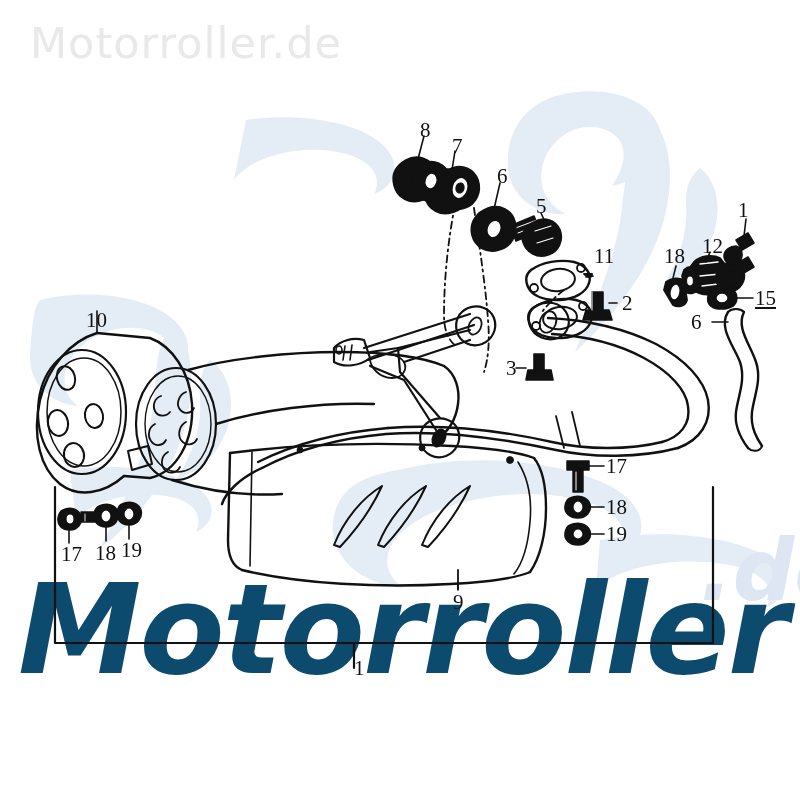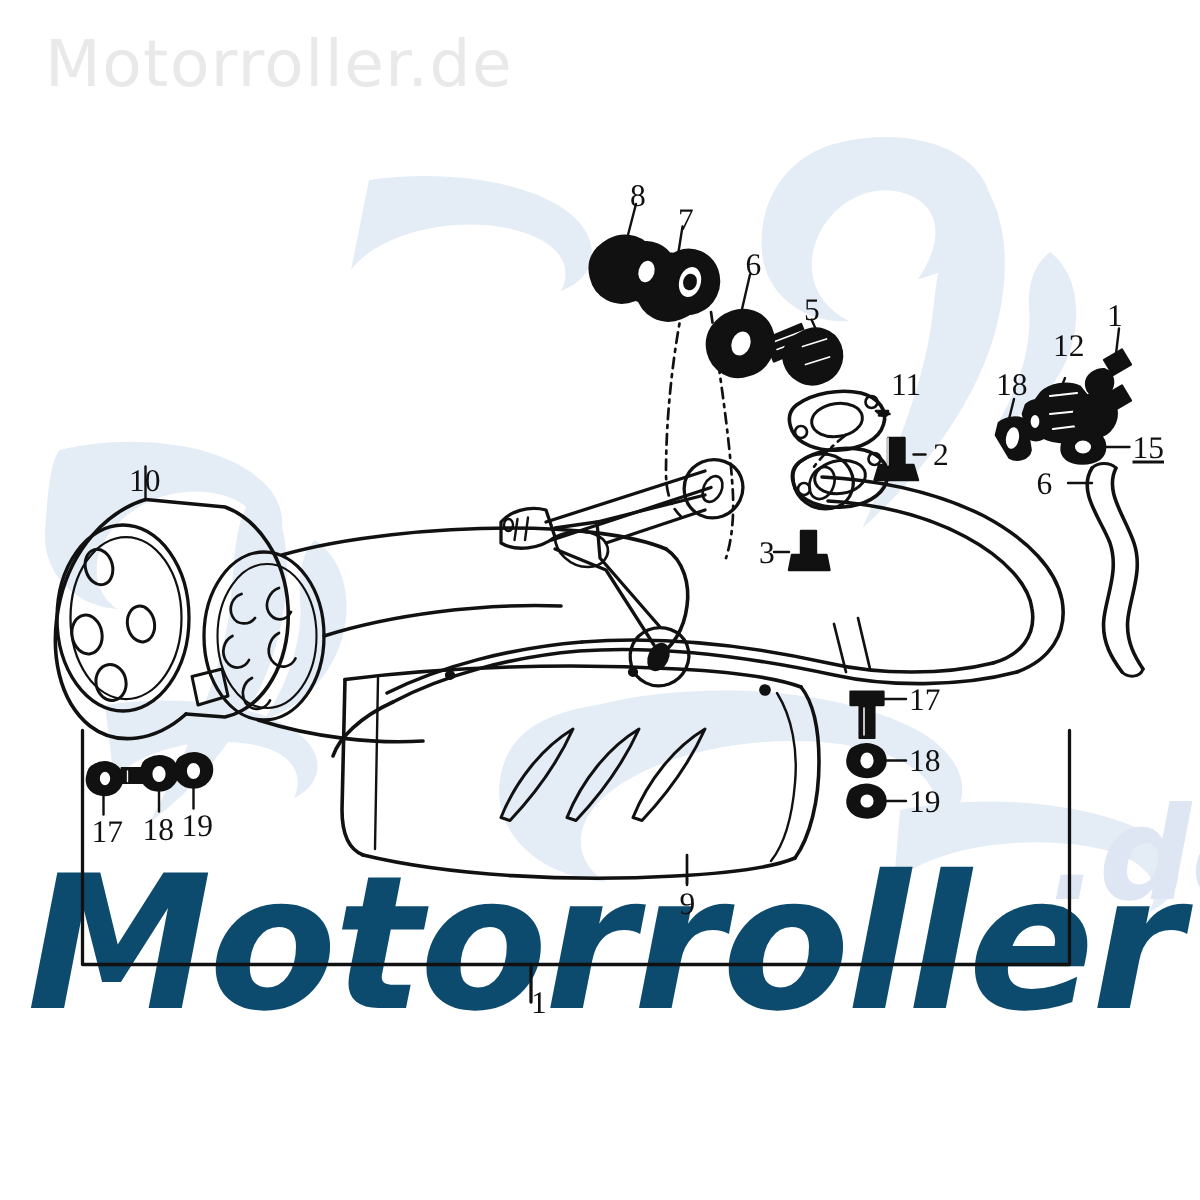--- a/index.html
+++ b/index.html
@@ -426,21 +426,21 @@
   <div class="callout" style="left:354px;  top:658px;">1</div>
   <div class="callout" style="left:622px;  top:293px;">2</div>
   <div class="callout" style="left:506px;  top:358px;">3</div>
   <div class="callout" style="left:536px;  top:196px;">5</div>
   <div class="callout" style="left:497px;  top:166px;">6</div>
   <div class="callout" style="left:452px;  top:136px;">7</div>
   <div class="callout" style="left:420px;  top:120px;">8</div>
   <div class="callout" style="left:453px;  top:592px;">9</div>
   <div class="callout" style="left:86px;   top:310px;font-family:Liberation Serif, serif;">10</div>
   <div class="callout" style="left:594px;  top:246px;">11</div>
-  <div class="callout" style="left:702px;  top:220px;">12</div>
+  <div class="callout" style="left:702px;  top:236px;">12</div>
   <div class="callout" style="left:664px;  top:246px;">18</div>
   <div class="callout" style="left:738px;  top:200px;">1</div>
   <div class="callout" style="left:755px;  top:288px;text-decoration:underline;">15</div>
   <div class="callout" style="left:691px;  top:312px;">6</div>
   <div class="callout" style="left:606px; top:456px;">17</div>
   <div class="callout" style="left:606px; top:497px;">18</div>
   <div class="callout" style="left:606px; top:524px;">19</div>
   <div class="callout" style="left:61px;  top:544px;">17</div>
   <div class="callout" style="left:95px;  top:543px;">18</div>
   <div class="callout" style="left:121px; top:540px;">19</div>

